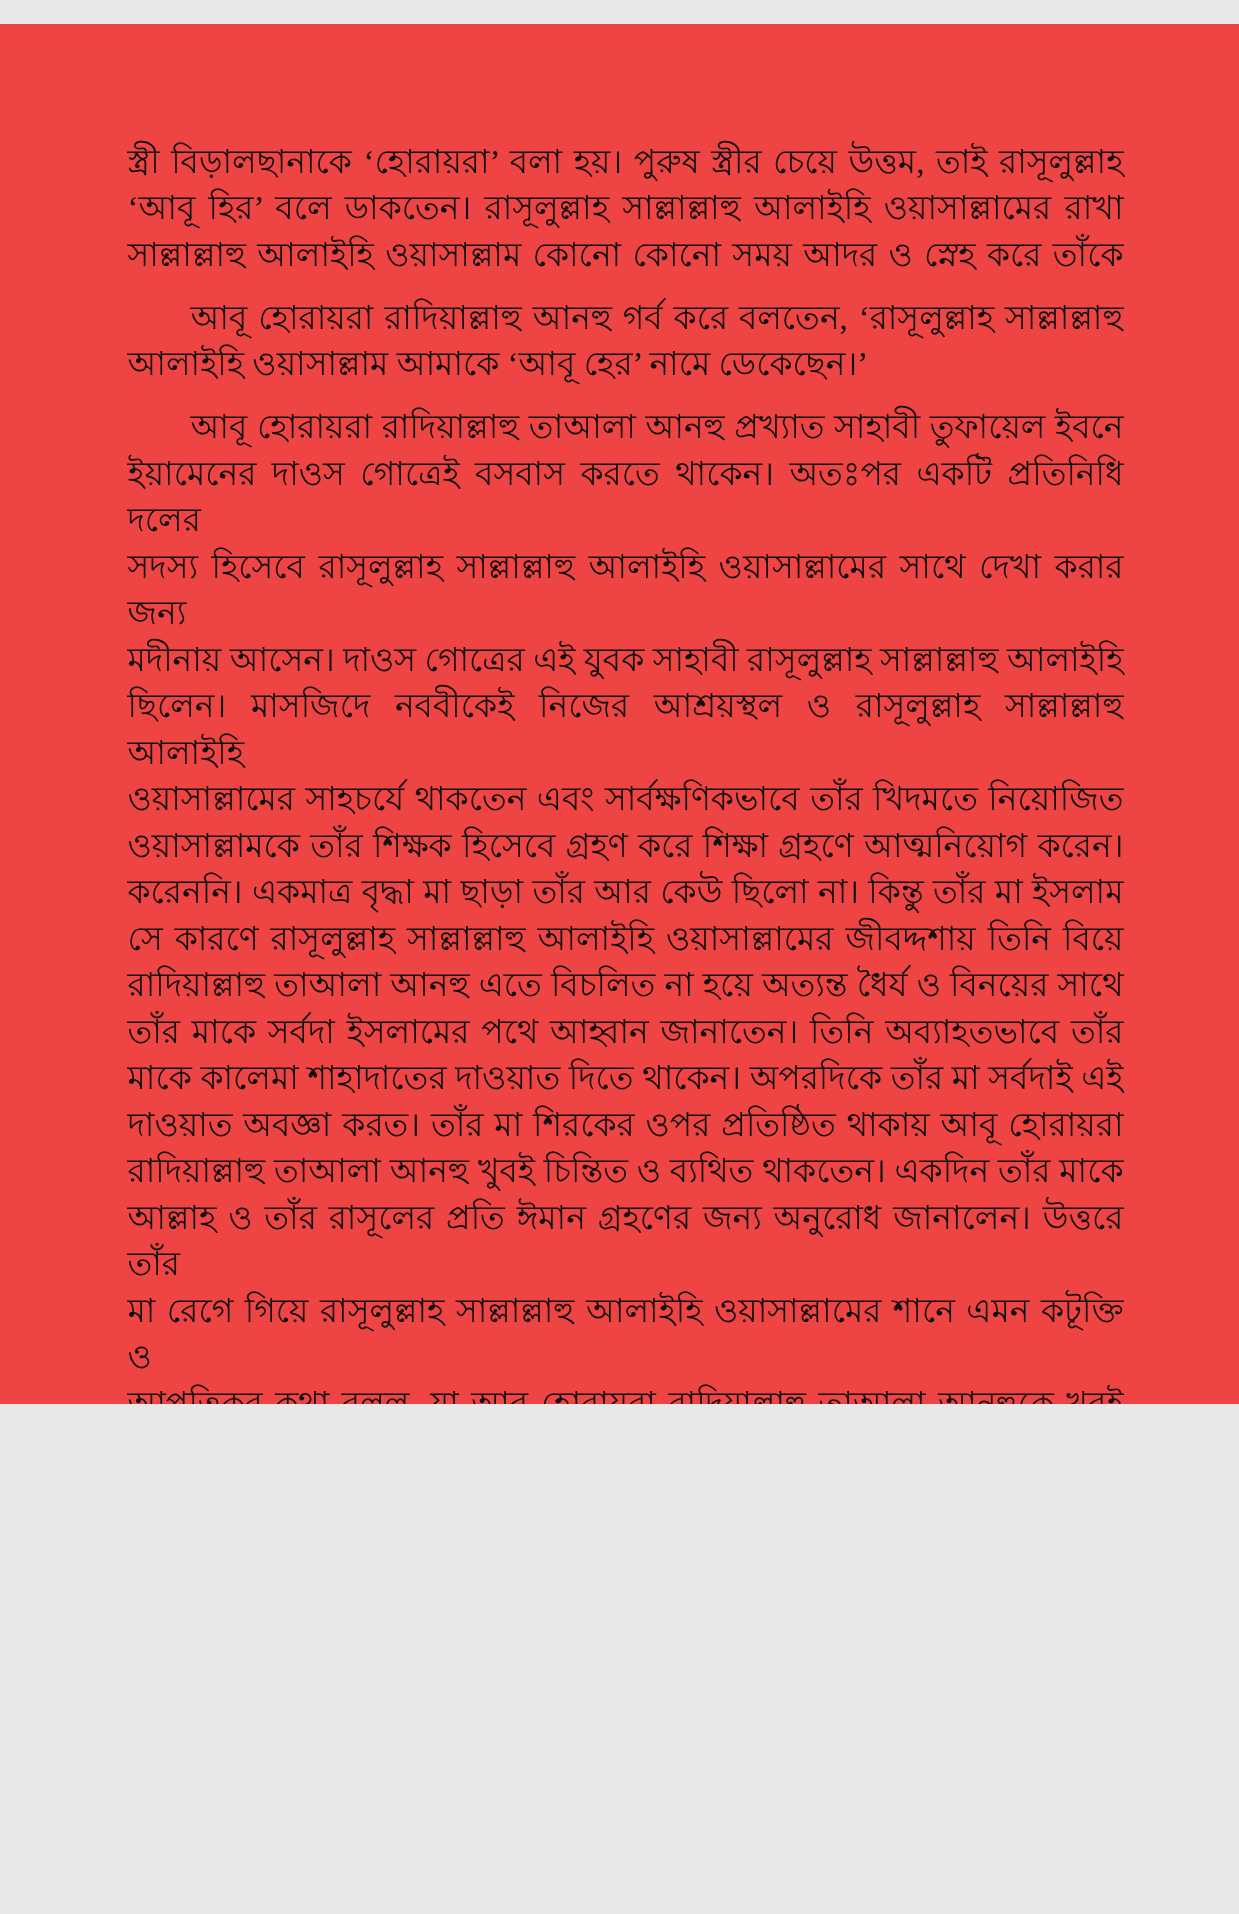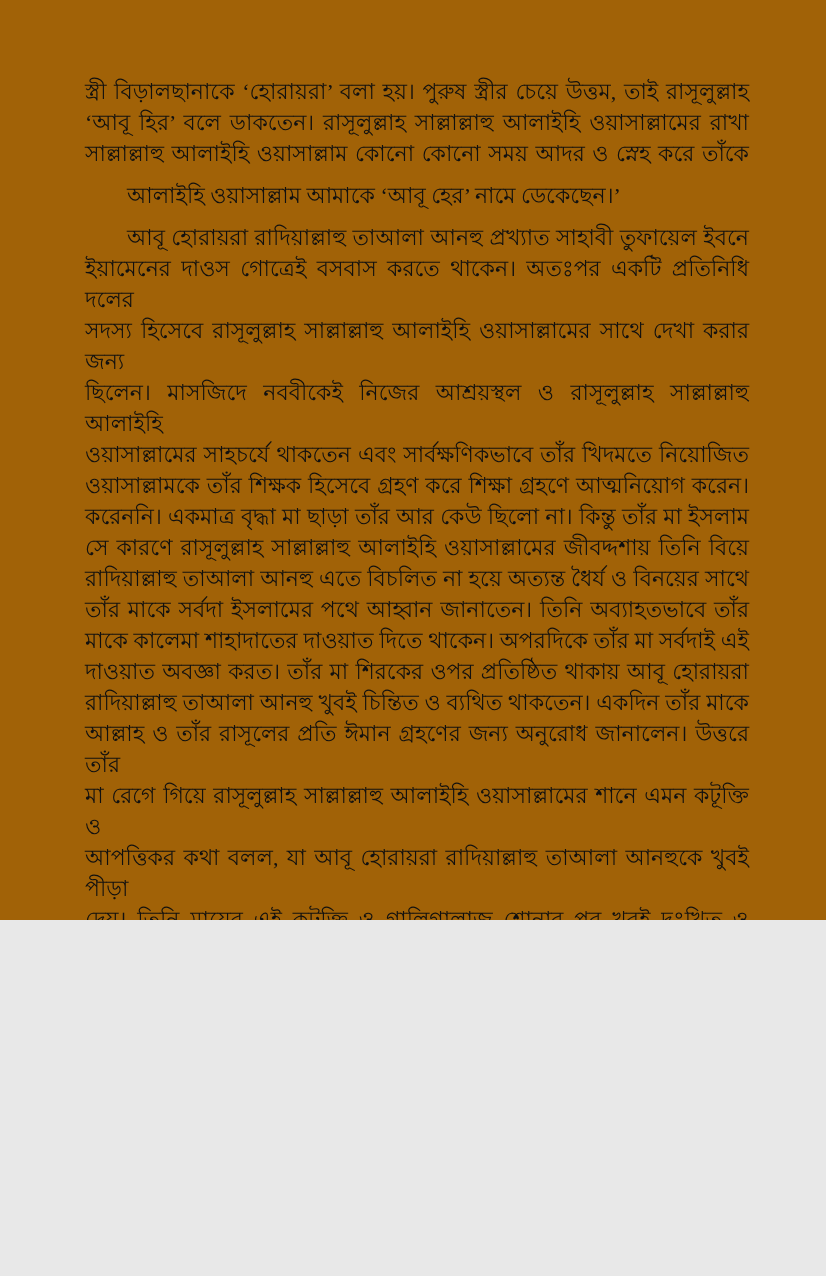--- a/index.html
+++ b/index.html
@@ -4,22 +4,22 @@
 <style>
   html, body {
     margin: 0;
     padding: 0;
     background: #e8e8e8;
   }
   .page {
     position: relative;
     width: 826px;
     height: 920px;
-    margin: 0 auto;
-    background: #a16207;
+    margin: 16px auto;
+    background: #ef4444;
     color: #101010;
     font-family: "Liberation Serif", "DejaVu Serif", serif;
     overflow: hidden;
   }
   .text-block {
     position: absolute;
     left: 85px;
     top: 76px;
     width: 664px;
   }
@@ -71,26 +71,28 @@
 <body>
 
 <div class="page">
   <div class="text-block">
       <div class="paragraph body">
         <div class="line">স্ত্রী বিড়ালছানাকে ‘হোরায়রা’ বলা হয়। পুরুষ স্ত্রীর চেয়ে উত্তম, তাই রাসূলুল্লাহ</div>
         <div class="line">‘আবূ হির’ বলে ডাকতেন। রাসূলুল্লাহ সাল্লাল্লাহু আলাইহি ওয়াসাল্লামের রাখা</div>
         <div class="line">সাল্লাল্লাহু আলাইহি ওয়াসাল্লাম কোনো কোনো সময় আদর ও স্নেহ করে তাঁকে</div>
       </div>
       <div class="paragraph body indent">
+        <div class="line">আবূ হোরায়রা রাদিয়াল্লাহু আনহু গর্ব করে বলতেন, ‘রাসূলুল্লাহ সাল্লাল্লাহু</div>
         <div class="line last">আলাইহি ওয়াসাল্লাম আমাকে ‘আবূ হের’ নামে ডেকেছেন।’</div>
       </div>
       <div class="paragraph body indent">
         <div class="line">আবূ হোরায়রা রাদিয়াল্লাহু তাআলা আনহু প্রখ্যাত সাহাবী তুফায়েল ইবনে</div>
         <div class="line">ইয়ামেনের দাওস গোত্রেই বসবাস করতে থাকেন। অতঃপর একটি প্রতিনিধি দলের</div>
         <div class="line">সদস্য হিসেবে রাসূলুল্লাহ সাল্লাল্লাহু আলাইহি ওয়াসাল্লামের সাথে দেখা করার জন্য</div>
+        <div class="line">মদীনায় আসেন। দাওস গোত্রের এই যুবক সাহাবী রাসূলুল্লাহ সাল্লাল্লাহু আলাইহি</div>
         <div class="line">ছিলেন। মাসজিদে নববীকেই নিজের আশ্রয়স্থল ও রাসূলুল্লাহ সাল্লাল্লাহু আলাইহি</div>
         <div class="line">ওয়াসাল্লামের সাহচর্যে থাকতেন এবং সার্বক্ষণিকভাবে তাঁর খিদমতে নিয়োজিত</div>
         <div class="line">ওয়াসাল্লামকে তাঁর শিক্ষক হিসেবে গ্রহণ করে শিক্ষা গ্রহণে আত্মনিয়োগ করেন।</div>
         <div class="line">করেননি। একমাত্র বৃদ্ধা মা ছাড়া তাঁর আর কেউ ছিলো না। কিন্তু তাঁর মা ইসলাম</div>
         <div class="line">সে কারণে রাসূলুল্লাহ সাল্লাল্লাহু আলাইহি ওয়াসাল্লামের জীবদ্দশায় তিনি বিয়ে</div>
         <div class="line">রাদিয়াল্লাহু তাআলা আনহু এতে বিচলিত না হয়ে অত্যন্ত ধৈর্য ও বিনয়ের সাথে</div>
         <div class="line">তাঁর মাকে সর্বদা ইসলামের পথে আহ্বান জানাতেন। তিনি অব্যাহতভাবে তাঁর</div>
         <div class="line">মাকে কালেমা শাহাদাতের দাওয়াত দিতে থাকেন। অপরদিকে তাঁর মা সর্বদাই এই</div>
         <div class="line">দাওয়াত অবজ্ঞা করত। তাঁর মা শিরকের ওপর প্রতিষ্ঠিত থাকায় আবূ হোরায়রা</div>
         <div class="line">রাদিয়াল্লাহু তাআলা আনহু খুবই চিন্তিত ও ব্যথিত থাকতেন। একদিন তাঁর মাকে</div>

